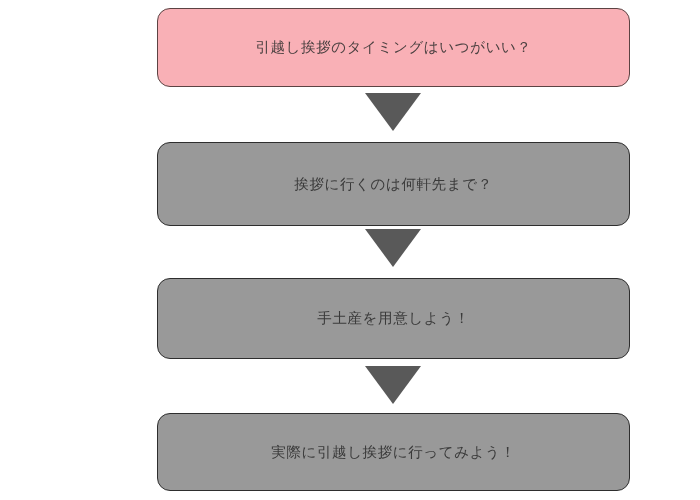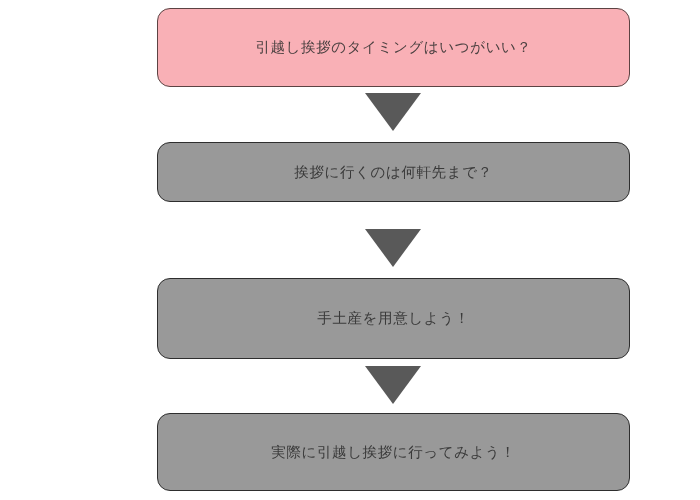--- a/index.html
+++ b/index.html
@@ -56,21 +56,21 @@
   .flow-node.is-standard {
     background: #999999;
     border: 1.6px solid #2e2e2e;
   }
   .flow-node.is-standard .node-label {
     color: #3a3a3a;
   }
 
   
   #node-0 { top: 8px;   height: 79px; }
-  #node-1 { top: 142px; height: 60px; }
+  #node-1 { top: 142px; height: 84px; }
   #node-2 { top: 278px; height: 81px; text-align: right; }
   #node-3 { top: 413px; height: 78px; }
 
   
   .flow-arrow {
     position: absolute;
     left: 321px;
     width: 56px;
     height: 38px;
     overflow: visible;

